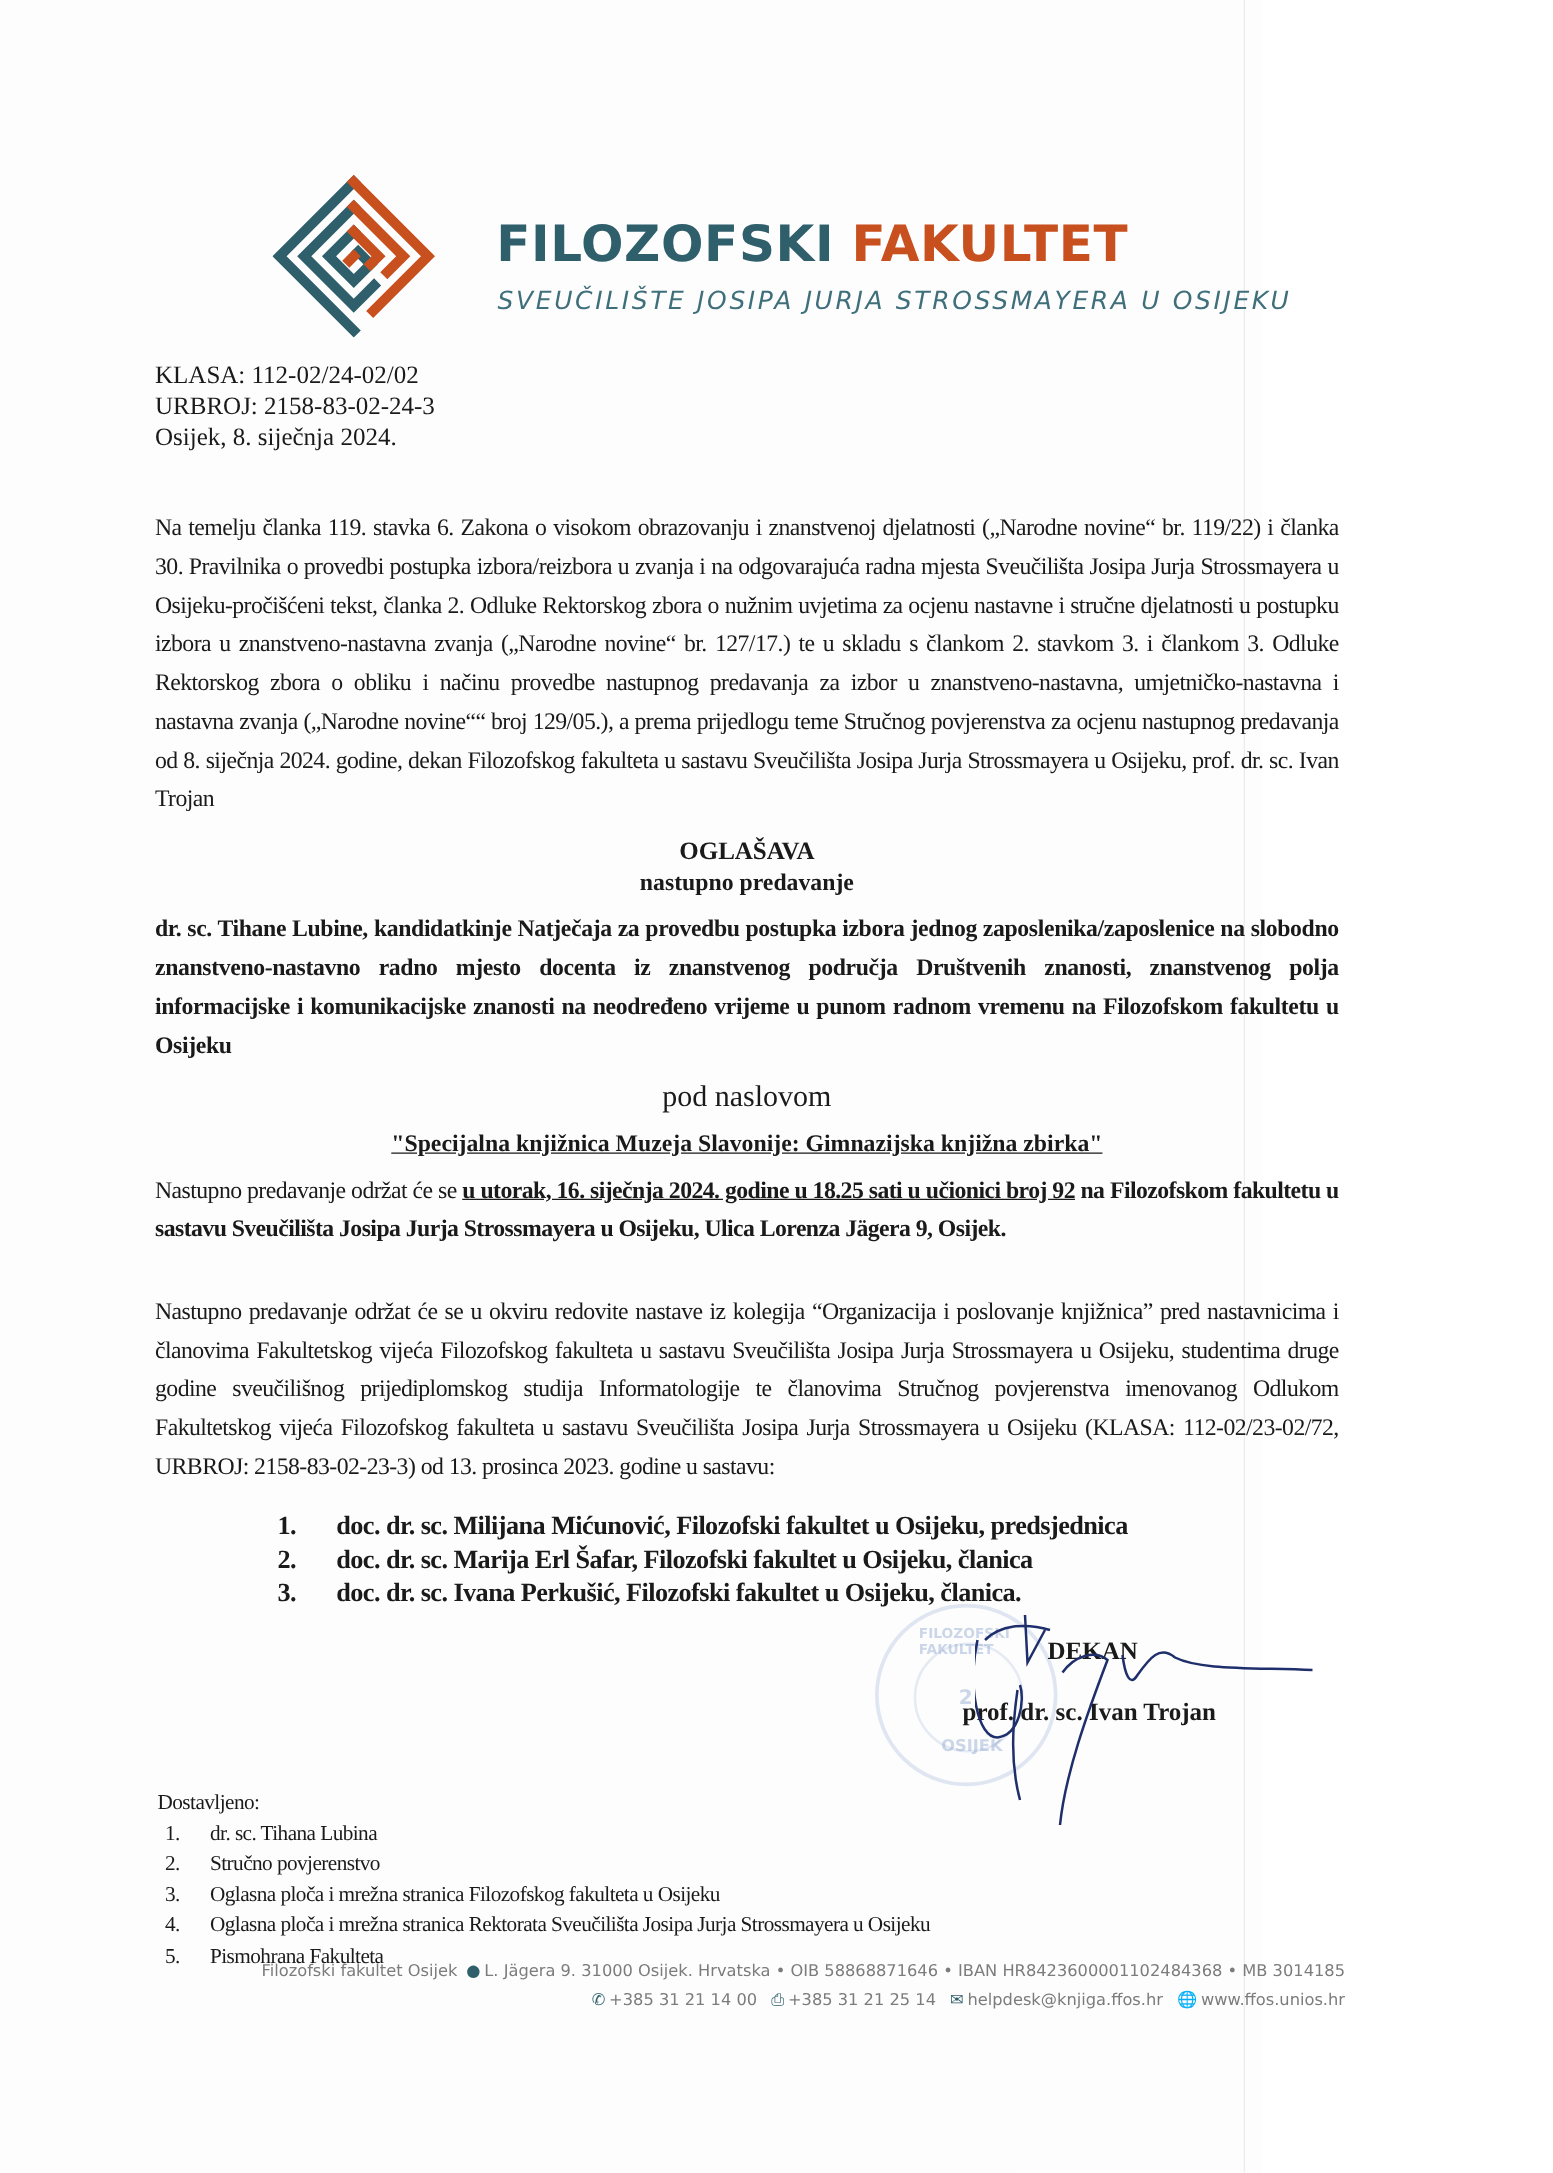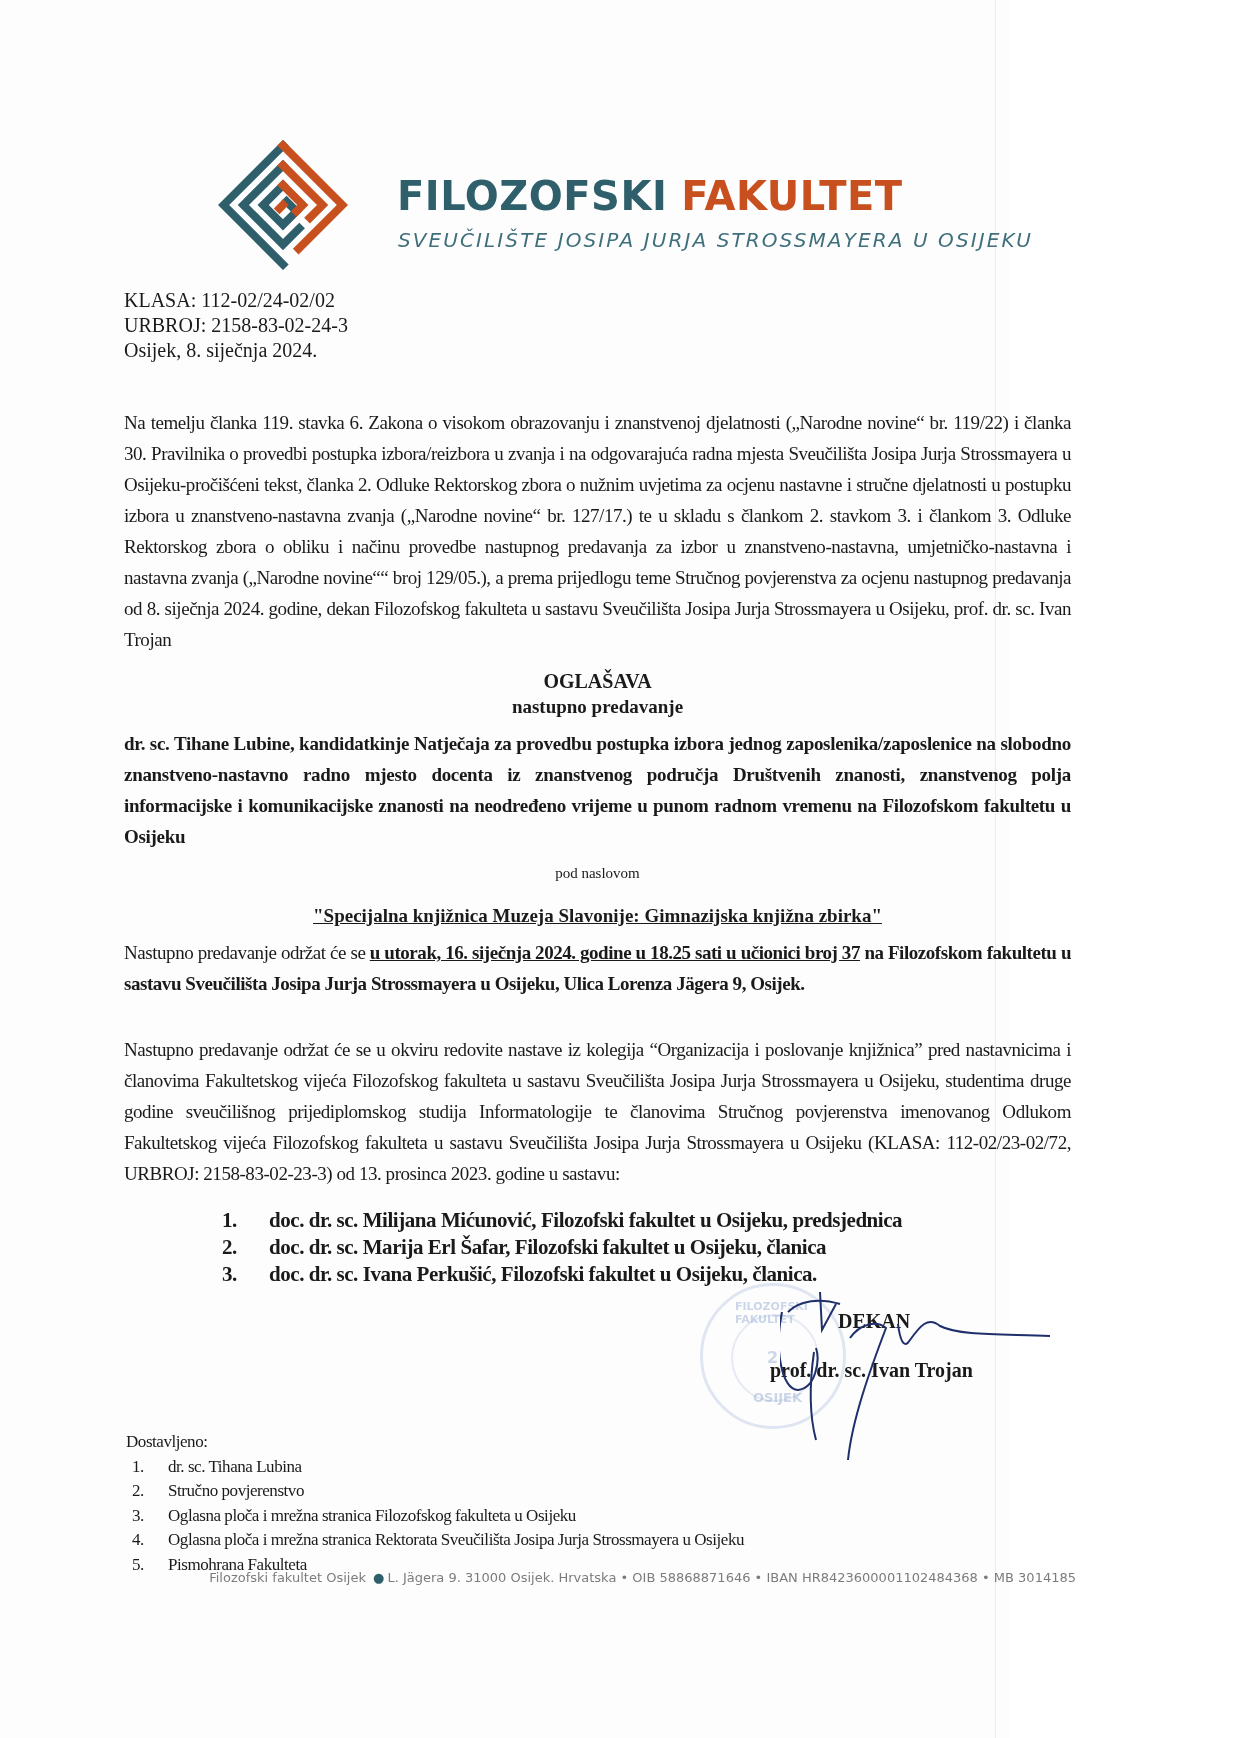--- a/index.html
+++ b/index.html
@@ -17,21 +17,21 @@
   .meta { position: absolute; left: 124px; top: 288px; font-size: 20px; line-height: 25px; }
   .meta div { white-space: nowrap; }
 
   .txt { position: absolute; left: 124px; width: 947px; font-size: 19px; line-height: 31px; text-align: justify; }
   .condensed { font-family: "Liberation Serif", serif; letter-spacing: -0.45px; }
   .p1 { top: 407px; }
   .center { position: absolute; left: 124px; width: 947px; text-align: center; margin-top: 12px; }
   .h-ogl { top: 658px; font-weight: bold; font-size: 20px; }
   .h-nast { top: 684px; font-weight: bold; font-size: 19px; }
   .p-cand { top: 728px; font-weight: bold; letter-spacing: -0.3px; }
-  .pod { top: 853px; font-size: 15px; }
+  .pod { top: 853px; font-size: 24px; }
   .title { top: 893px; font-weight: bold; font-size: 19px; }
   .title span { text-decoration: underline; }
   .p-time { top: 937px; }
   .p-time .u { font-weight: bold; text-decoration: underline; }
   .p-time .b { font-weight: bold; }
   .p-org { top: 1034px; }
 
   .members { position: absolute; left: 222px; top: 1207px; font-weight: bold; font-size: 21px; line-height: 27px; }
   .members .row { display: flex; white-space: nowrap; }
   .members .num { width: 47px; }
@@ -90,21 +90,21 @@
   </div>
 
   <div class="txt condensed p1">Na temelju članka 119. stavka 6. Zakona o visokom obrazovanju i znanstvenoj djelatnosti („Narodne novine“ br. 119/22) i članka 30. Pravilnika o provedbi postupka izbora/reizbora u zvanja i na odgovarajuća radna mjesta Sveučilišta Josipa Jurja Strossmayera u Osijeku-pročišćeni tekst, članka 2. Odluke Rektorskog zbora o nužnim uvjetima za ocjenu nastavne i stručne djelatnosti u postupku izbora u znanstveno-nastavna zvanja („Narodne novine“ br. 127/17.) te u skladu s člankom 2. stavkom 3. i člankom 3. Odluke Rektorskog zbora o obliku i načinu provedbe nastupnog predavanja za izbor u znanstveno-nastavna, umjetničko-nastavna i nastavna zvanja („Narodne novine““ broj 129/05.), a prema prijedlogu teme Stručnog povjerenstva za ocjenu nastupnog predavanja od 8. siječnja 2024. godine, dekan Filozofskog fakulteta u sastavu Sveučilišta Josipa Jurja Strossmayera u Osijeku, prof. dr. sc. Ivan Trojan</div>
 
   <div class="center h-ogl">OGLAŠAVA</div>
   <div class="center h-nast">nastupno predavanje</div>
   <div class="txt condensed p-cand">dr. sc. Tihane Lubine, kandidatkinje Natječaja za provedbu postupka izbora jednog zaposlenika/zaposlenice na slobodno znanstveno-nastavno radno mjesto docenta iz znanstvenog područja Društvenih znanosti, znanstvenog polja informacijske i komunikacijske znanosti na neodređeno vrijeme u punom radnom vremenu na Filozofskom fakultetu u Osijeku</div>
   <div class="center pod">pod naslovom</div>
   <div class="center title"><span>"Specijalna knjižnica Muzeja Slavonije: Gimnazijska knjižna zbirka"</span></div>
 
-  <div class="txt condensed p-time"><span>Nastupno predavanje održat će se </span><span class="u">u utorak,  16. siječnja 2024. godine u 18.25 sati u učionici broj 37</span><span class="b"> na Filozofskom fakultetu u sastavu Sveučilišta Josipa Jurja Strossmayera u Osijeku, Ulica Lorenza Jägera 9, Osijek.</span></div>
+  <div class="txt condensed p-time"><span>Nastupno predavanje održat će se </span><span class="u">u utorak,  16. siječnja 2024. godine u 18.25 sati u učionici broj 92</span><span class="b"> na Filozofskom fakultetu u sastavu Sveučilišta Josipa Jurja Strossmayera u Osijeku, Ulica Lorenza Jägera 9, Osijek.</span></div>
 
   <div class="txt condensed p-org">Nastupno predavanje održat će se u okviru redovite nastave iz kolegija “Organizacija i poslovanje knjižnica” pred nastavnicima i članovima Fakultetskog vijeća Filozofskog fakulteta u sastavu Sveučilišta Josipa Jurja Strossmayera u Osijeku, studentima druge godine sveučilišnog prijediplomskog studija Informatologije te članovima Stručnog povjerenstva imenovanog Odlukom Fakultetskog vijeća Filozofskog fakulteta u sastavu Sveučilišta Josipa Jurja Strossmayera u Osijeku (KLASA: 112-02/23-02/72, URBROJ: 2158-83-02-23-3) od 13. prosinca 2023. godine u sastavu:</div>
 
   <div class="members condensed">
     <div class="row">
         <span class="num">1.</span>
         <span>doc. dr. sc. Milijana Mićunović, Filozofski fakultet u Osijeku, predsjednica</span>
       </div>
     <div class="row">
         <span class="num">2.</span>
@@ -160,13 +160,19 @@
   <div class="footer f1">
     <span>Filozofski fakultet Osijek</span>
     <span class="fi">●</span><span>L. Jägera 9. 31000 Osijek. Hrvatska</span>
     <span>•</span>
     <span>OIB 58868871646</span>
     <span>•</span>
     <span>IBAN HR8423600001102484368</span>
     <span>•</span>
     <span>MB 3014185</span>
   </div>
+  <div class="footer f2">
+    <span class="fi">✆</span><span>+385  31 21 14 00</span>
+    &nbsp;<span class="fi">⎙</span><span>+385 31 21 25 14</span>
+    &nbsp;<span class="fi">✉</span><span>helpdesk@knjiga.ffos.hr</span>
+    &nbsp;<span class="fi">🌐</span><span>www.ffos.unios.hr</span>
+  </div>
 </div>
 
 </body></html>

